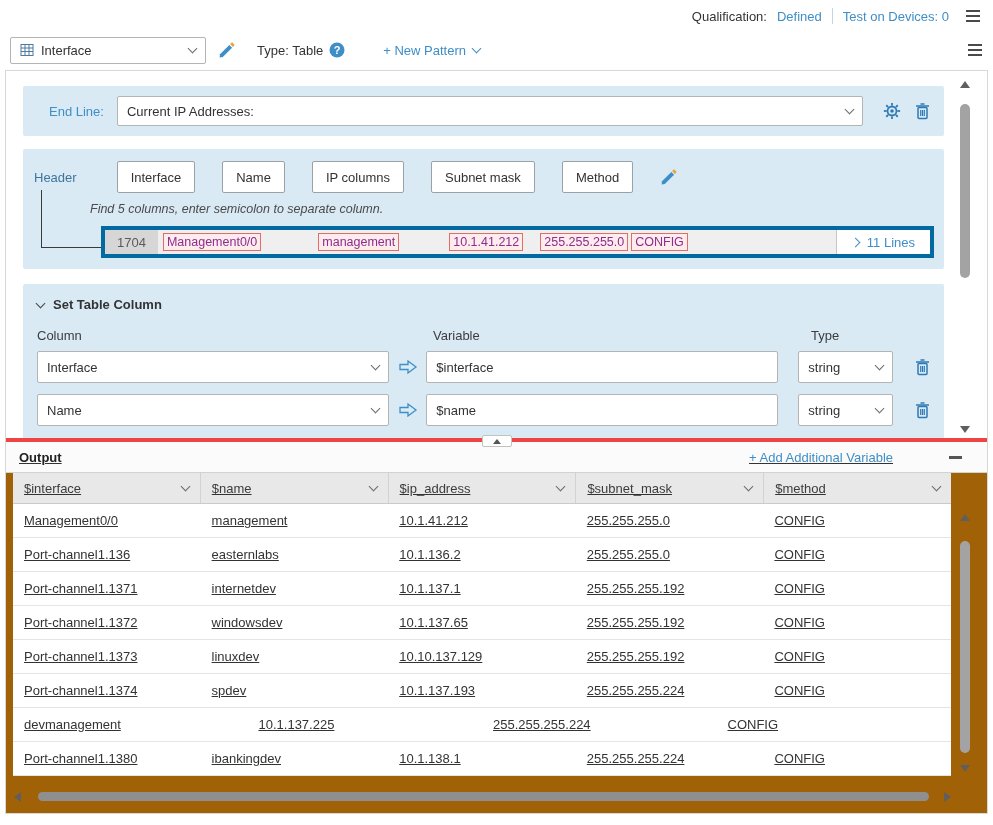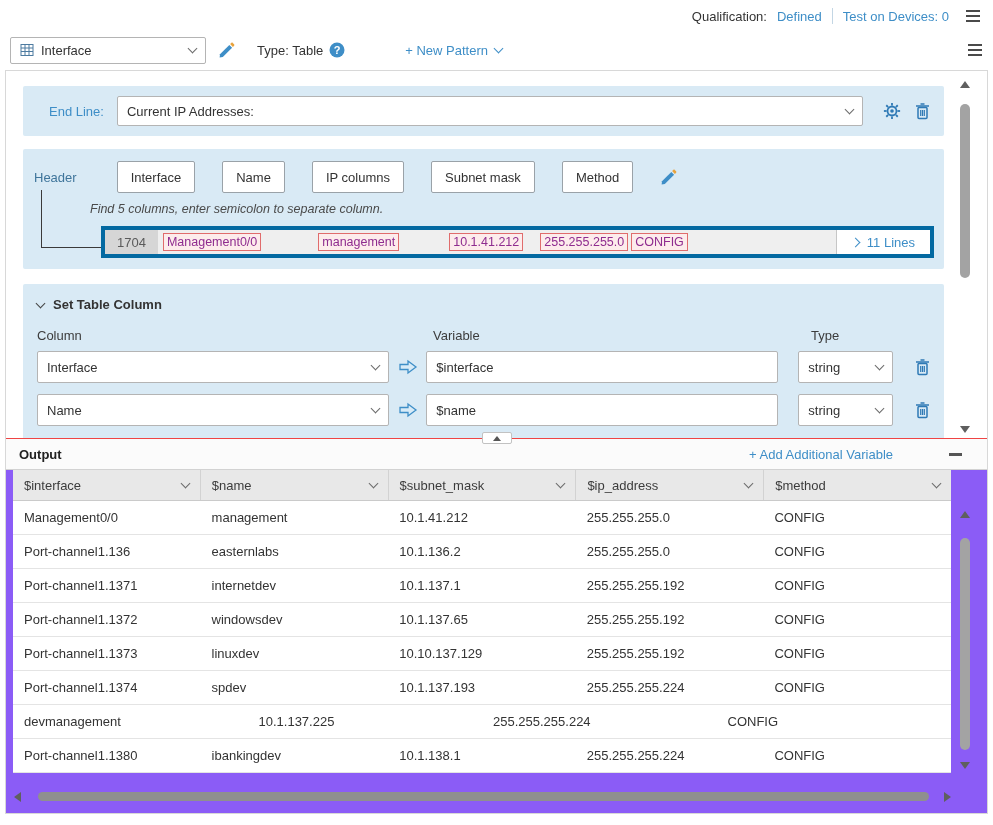--- a/index.html
+++ b/index.html
@@ -18,21 +18,21 @@
   .select { background:#fff; border:1px solid #b4b4b4; border-radius:2px; height:27px;
             display:flex; align-items:center; gap:7px; padding:0 9px; cursor:pointer; }
   .select .val { flex:1; white-space:nowrap; overflow:hidden; }
   .chev { width:7px; height:7px; border-right:1.4px solid #6b6b6b; border-bottom:1.4px solid #6b6b6b;
           transform:rotate(45deg); margin-top:-3px; flex:none; }
   .chev.blue { border-color:var(--accent,#3e8ec7); }
   .chev.dark { border-color:#444; }
   .chev.rt { transform:rotate(-45deg); margin-top:0; }
   .pattern-select { width:196px; }
   .type-wrap { display:flex; align-items:center; gap:6px; margin-left:10px; }
-  .new-pattern { margin-left:48px; display:flex; align-items:center; gap:7px; }
+  .new-pattern { margin-left:26px; display:flex; align-items:center; gap:7px; }
   .push-right { margin-left:auto; }
 
   
   .main { position:absolute; left:5px; top:70px; width:983px; height:744px;
           border:1px solid #d8d8d8; background:#fff; }
   .upper { position:relative; height:367px; padding:15px 43px 0 17px; overflow:hidden; }
   .panel { background:var(--panel,#d9eaf5); border-radius:2px; }
 
   
   .endline { height:50px; display:flex; align-items:center; padding:0 14px 0 26px; margin-bottom:13px; }
@@ -65,21 +65,21 @@
   .st-labels span:nth-child(1){ width:396px; }
   .st-labels span:nth-child(2){ width:378px; }
   .st-row { display:flex; align-items:center; margin-bottom:11px; }
   .st-col { width:358px; height:32px; }
   .map-arrow { width:38px; display:flex; justify-content:center; line-height:0; }
   .st-var { width:358px; height:32px; border:1px solid #b4b4b4; border-radius:2px; padding:0 9px;
             font:inherit; color:#333; background:#fff; margin-right:20px; }
   .st-type { width:96px; height:32px; margin-right:22px; }
 
   
-  .output { position:absolute; left:0; right:0; top:367px; bottom:0; border-top:1px solid #ef4444; background:#8b5cf6; }
+  .output { position:absolute; left:0; right:0; top:367px; bottom:0; border-top:4px solid #ef4444; background:#a16207;text-decoration:underline; }
   .collapse-tab { position:absolute; top:-7px; left:50%; transform:translateX(-50%); width:30px; height:12px;
                   background:#fff; border:1px solid #c2c2c2; border-radius:2px; display:flex; align-items:center;
                   justify-content:center; cursor:pointer; z-index:3; }
   .tri-up { width:0; height:0; border-left:4px solid transparent; border-right:4px solid transparent;
             border-bottom:5px solid #555; }
   .out-head { height:31px; display:flex; align-items:center; padding:0 13px; background:#fbfbfb;
               border-bottom:1px solid #d2d2d2; }
   .out-title { font-weight:bold; color:#222; }
   .add-var { margin-left:auto; margin-right:56px; }
   .minus-icon { width:13px; height:3px; background:#555; margin-right:12px; cursor:pointer; }
@@ -341,25 +341,25 @@
         <div class="ot-head">
           <div class="ot-hcell">
               <span>$interface</span>
               <span class="chev"></span>
             </div>
           <div class="ot-hcell">
               <span>$name</span>
               <span class="chev"></span>
             </div>
           <div class="ot-hcell">
-              <span>$subnet_mask</span>
+              <span>$ip_address</span>
               <span class="chev"></span>
             </div>
           <div class="ot-hcell">
-              <span>$ip_address</span>
+              <span>$subnet_mask</span>
               <span class="chev"></span>
             </div>
           <div class="ot-hcell">
               <span>$method</span>
               <span class="chev"></span>
             </div>
         </div>
 
         <div class="ot-body">
           <div class="ot-row">

